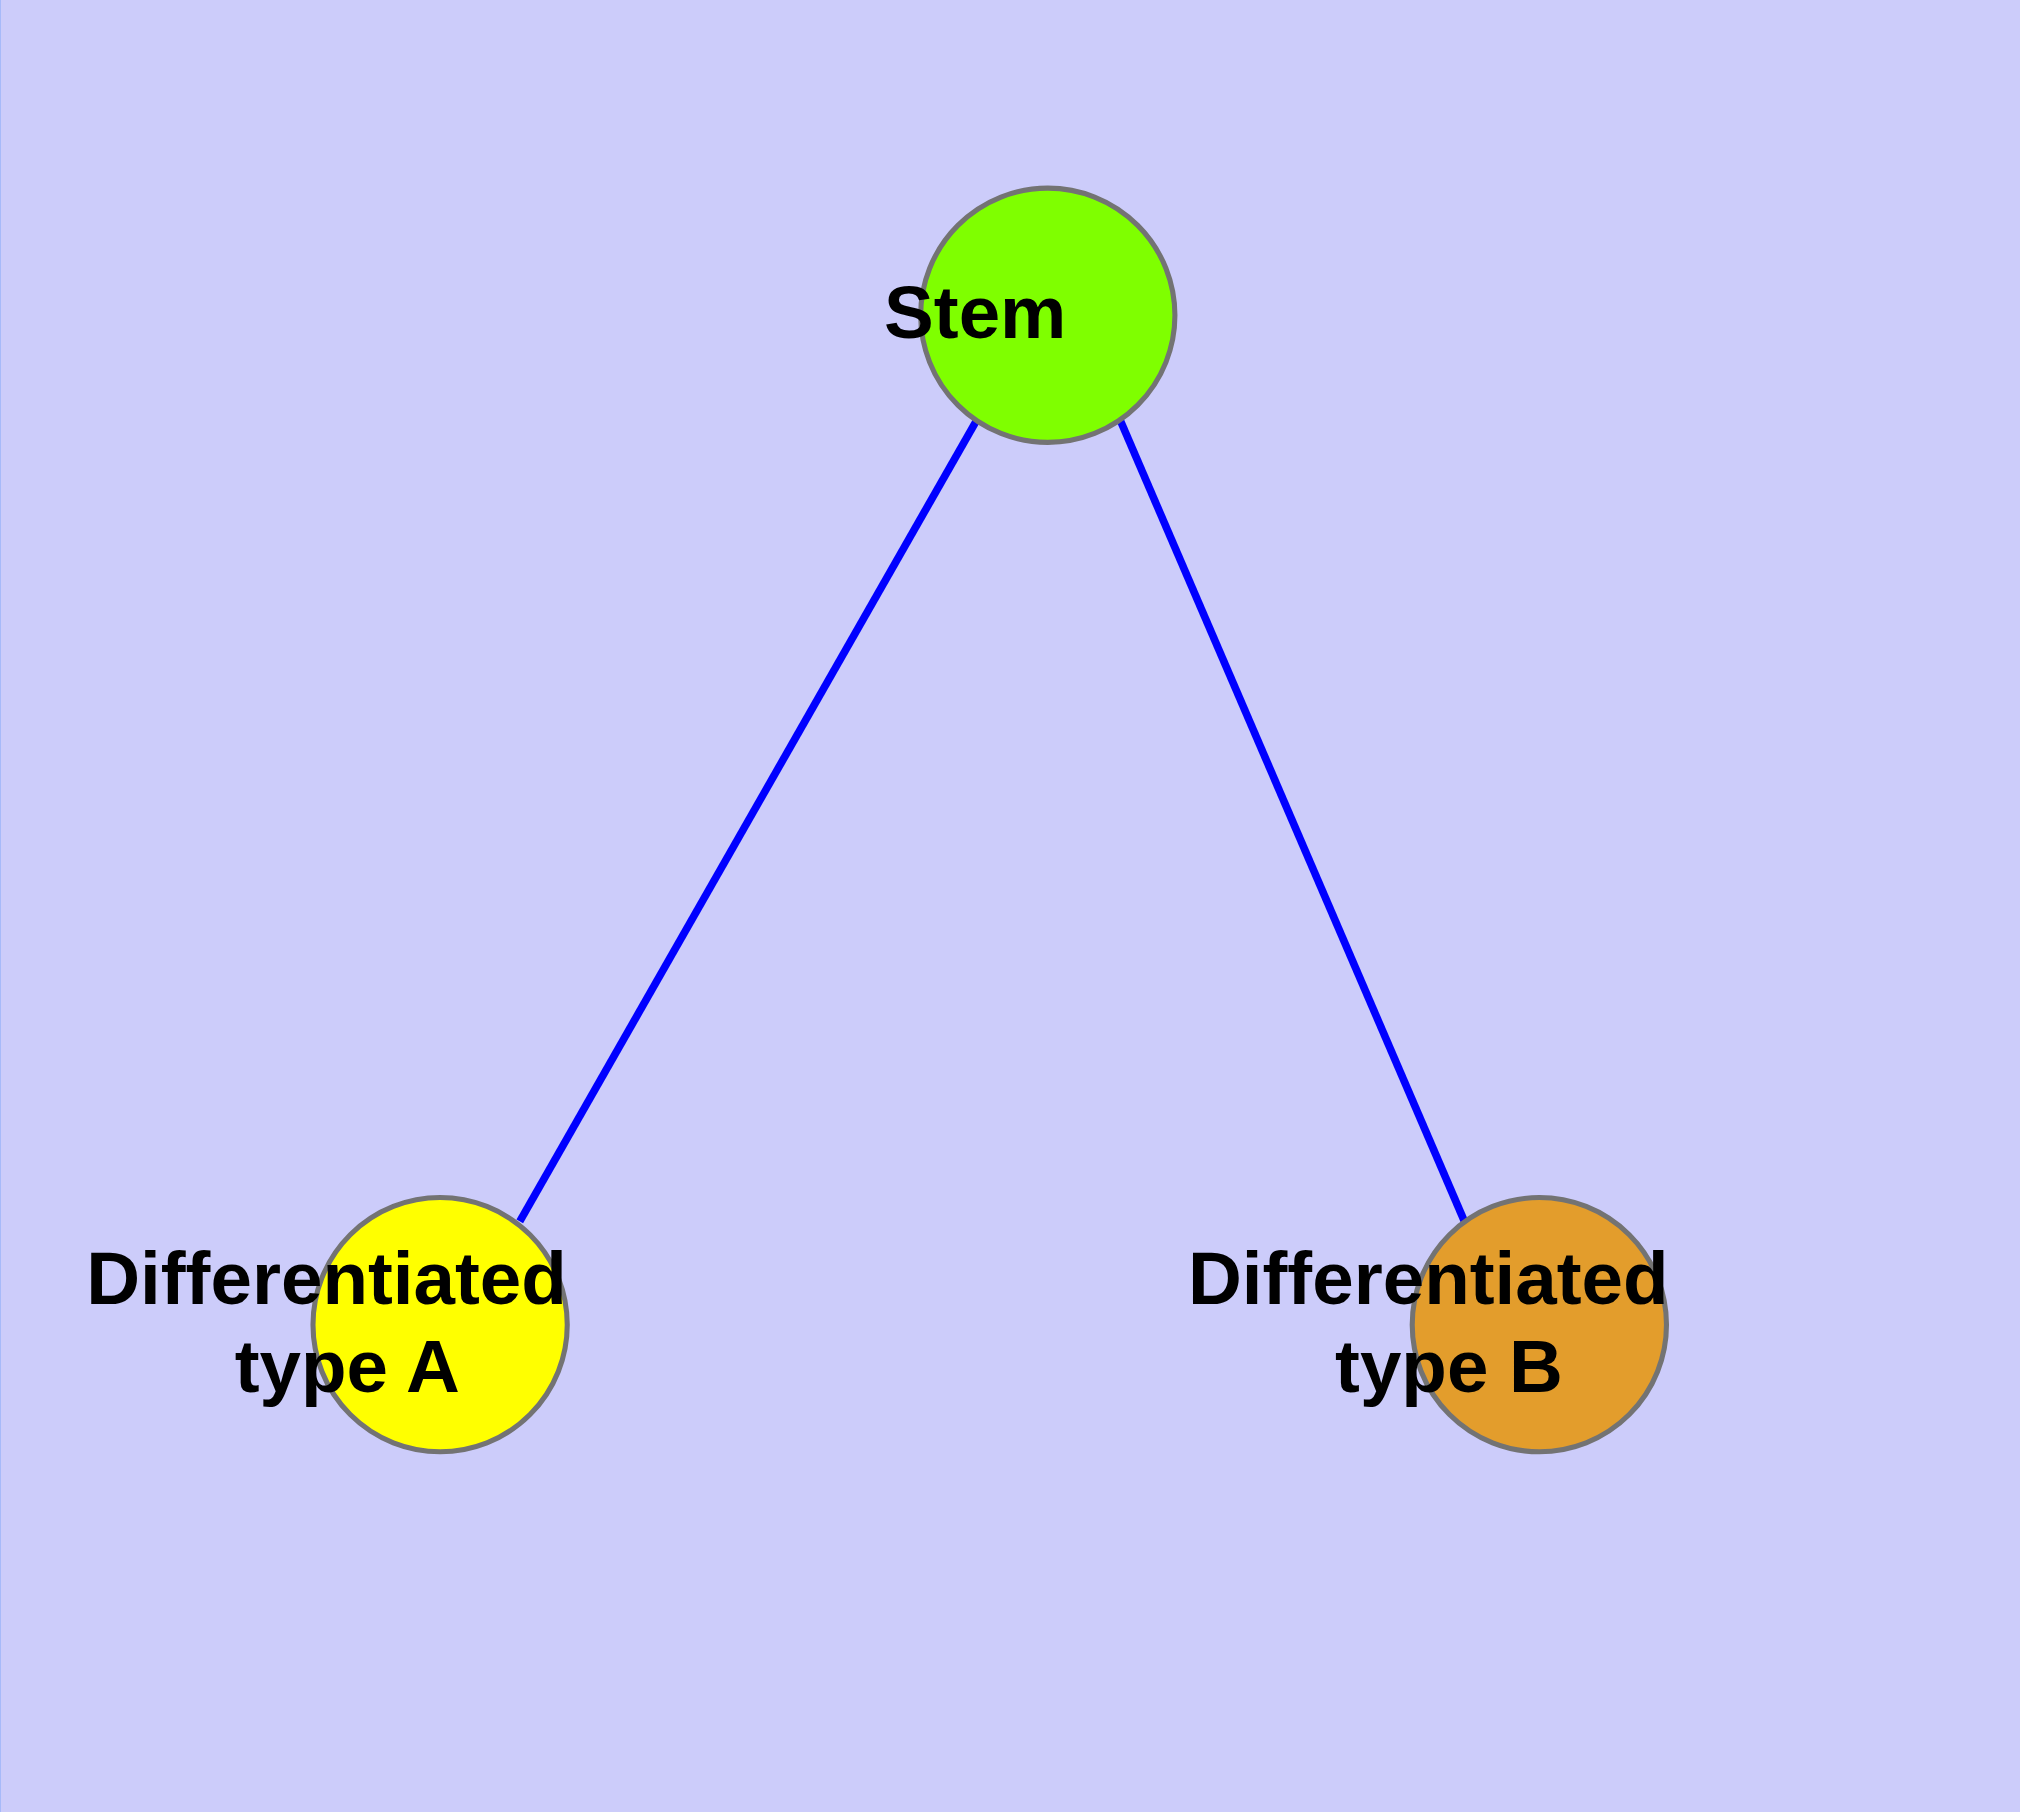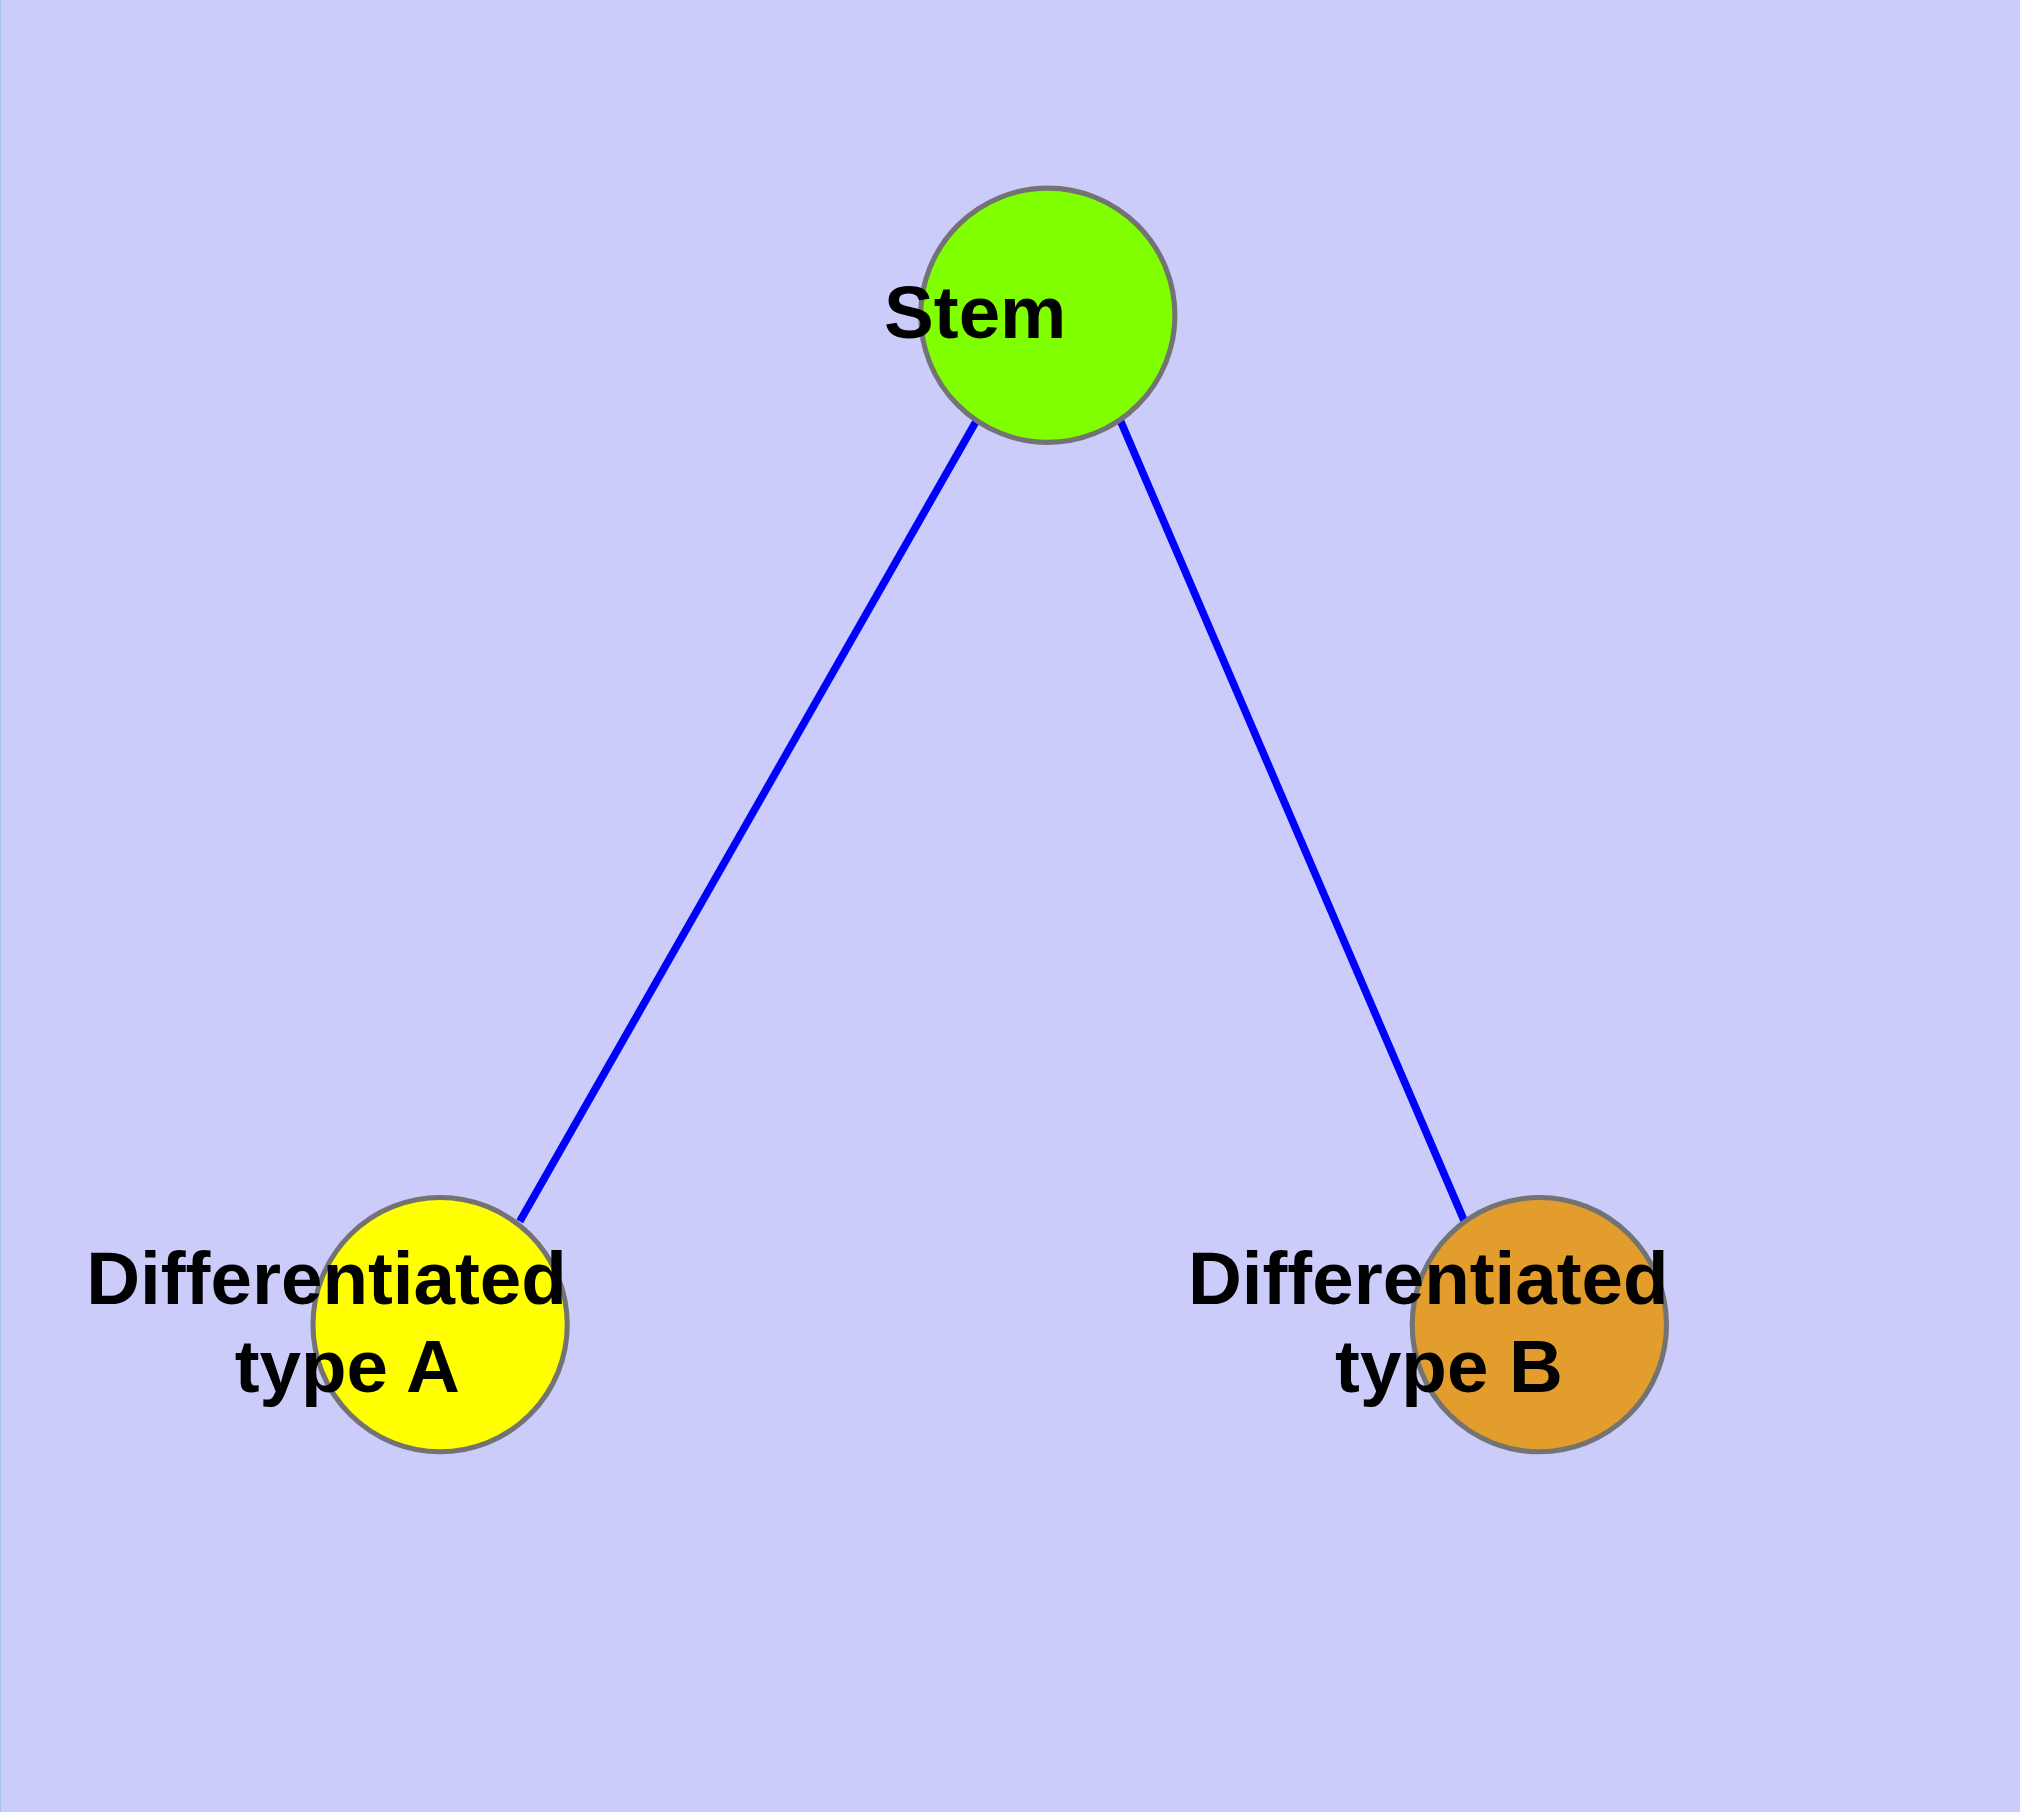--- a/index.html
+++ b/index.html
@@ -5,21 +5,21 @@
 <style>
   html, body {
     margin: 0;
     padding: 0;
     background: #ccccfa;
   }
   #stage {
     position: relative;
     width: 2021px;
     height: 1812px;
-    background: #14b8a6;
+    background: #3b82f6;
     overflow: hidden;
     font-family: "Liberation Sans", "DejaVu Sans", sans-serif;
     text-decoration: underline;
   }
   #graph-svg {
     position: absolute;
     left: 0;
     top: 0;
     width: 2021px;
     height: 1812px;

